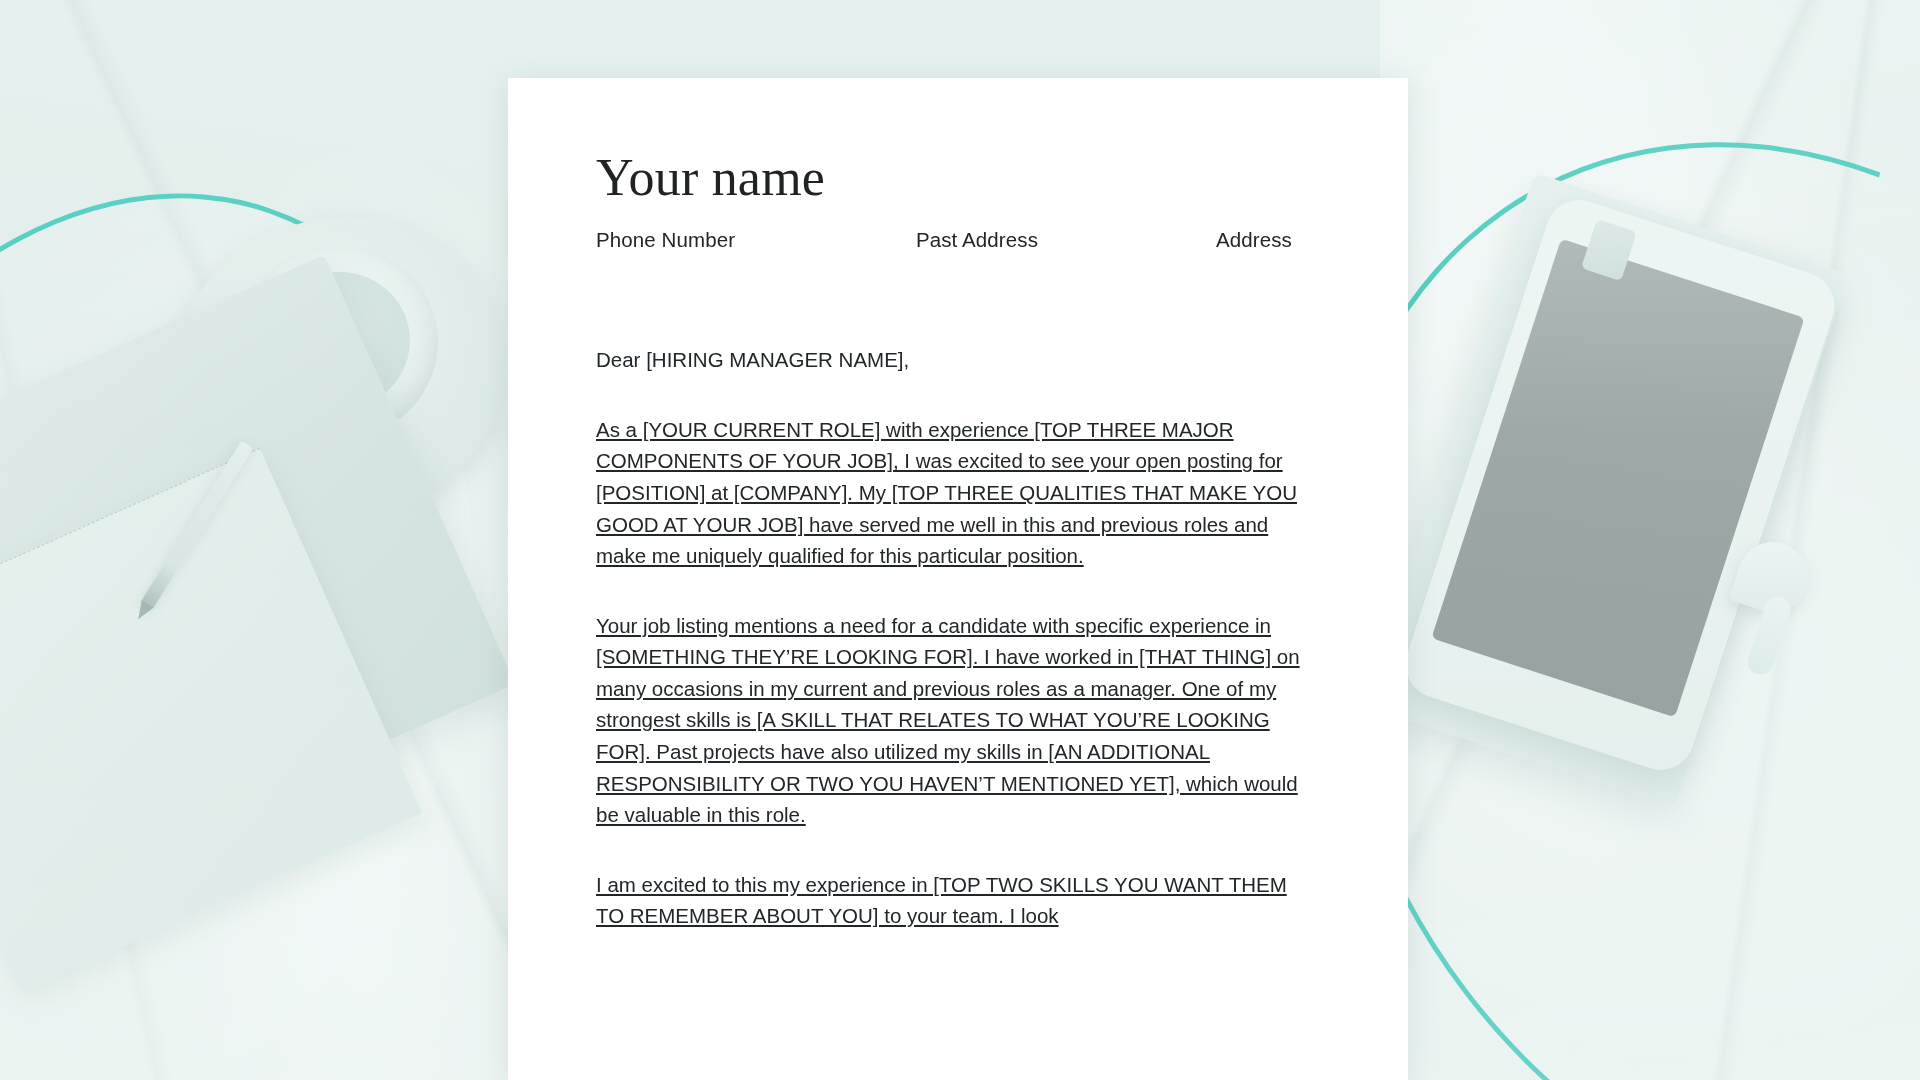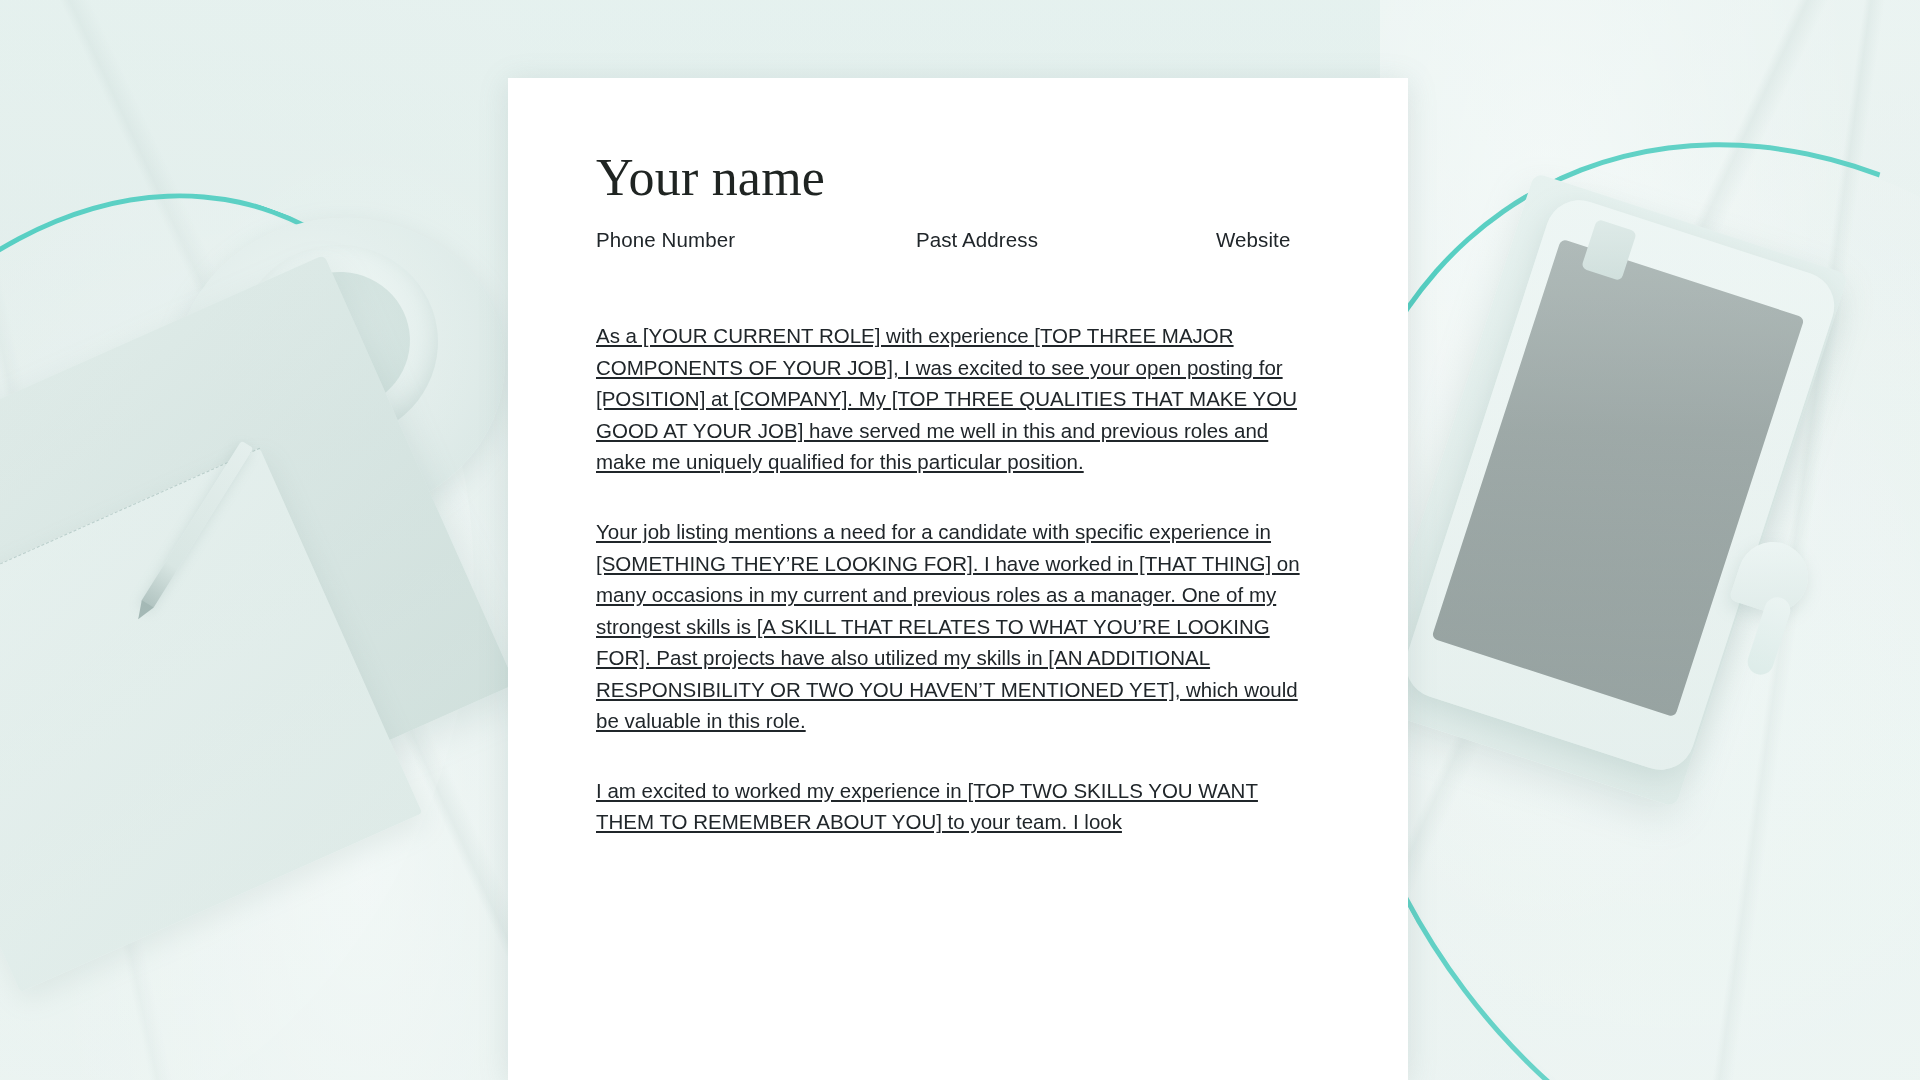--- a/index.html
+++ b/index.html
@@ -295,21 +295,21 @@
     font-size: 52px;
     line-height: 1.08;
     color: #1f2422;
     letter-spacing: 0.2px;
     margin: 0 0 22px 0;
     font-weight: 400;
   }
 
   .contact-row {
     display: flex;
-    margin: 0 0 68px 0;
+    margin: 0 0 92px 0;
   }
   .contact-item {
     font-size: 20.5px;
     color: #20262a;
     letter-spacing: 0.1px;
   }
   .contact-item.c1 { width: 320px; }
   .contact-item.c2 { width: 300px; }
   .contact-item.c3 { width: auto; }
 
@@ -362,23 +362,24 @@
 
   <div class="photo-tint"></div>
 
   <div class="letter">
 
     <h1 class="doc-name">Your name</h1>
 
     <div class="contact-row">
       <div class="contact-item c1">Phone Number</div>
       <div class="contact-item c2">Past Address</div>
-      <div class="contact-item c3">Website</div>
+      <div class="contact-item c3">Address</div>
     </div>
 
+    <p class="salutation">Dear [HIRING MANAGER NAME],</p>
 
     <p class="para">As a [YOUR CURRENT ROLE] with experience [TOP THREE MAJOR COMPONENTS OF YOUR JOB], I was excited to see your open posting for [POSITION] at [COMPANY]. My [TOP THREE QUALITIES THAT MAKE YOU GOOD AT YOUR JOB] have served me well in this and previous roles and make me uniquely qualified for this particular position.</p>
     <p class="para">Your job listing mentions a need for a candidate with specific experience in [SOMETHING THEY’RE LOOKING FOR]. I have worked in [THAT THING] on many occasions in my current and previous roles as a manager. One of my strongest skills is [A SKILL THAT RELATES TO WHAT YOU’RE LOOKING FOR]. Past projects have also utilized my skills in [AN ADDITIONAL RESPONSIBILITY OR TWO YOU HAVEN’T MENTIONED YET], which would be valuable in this role.</p>
-    <p class="para">I am excited to worked my experience in [TOP TWO SKILLS YOU WANT THEM TO REMEMBER ABOUT YOU] to your team. I look</p>
+    <p class="para">I am excited to this my experience in [TOP TWO SKILLS YOU WANT THEM TO REMEMBER ABOUT YOU] to your team. I look</p>
 
   </div>
 
 </div>
 
 </body></html>

